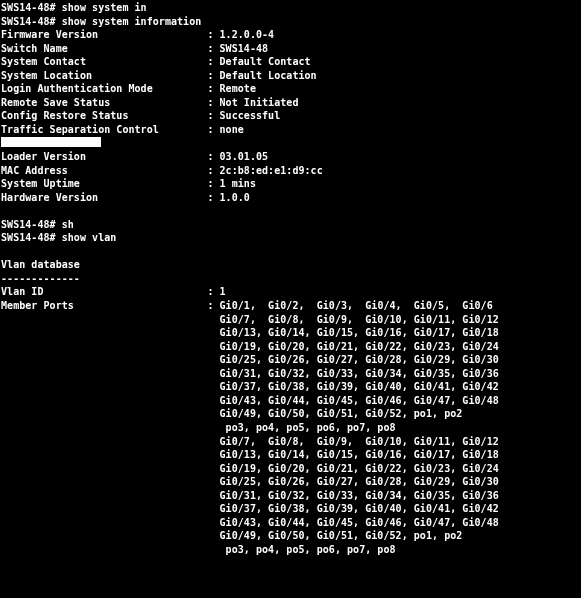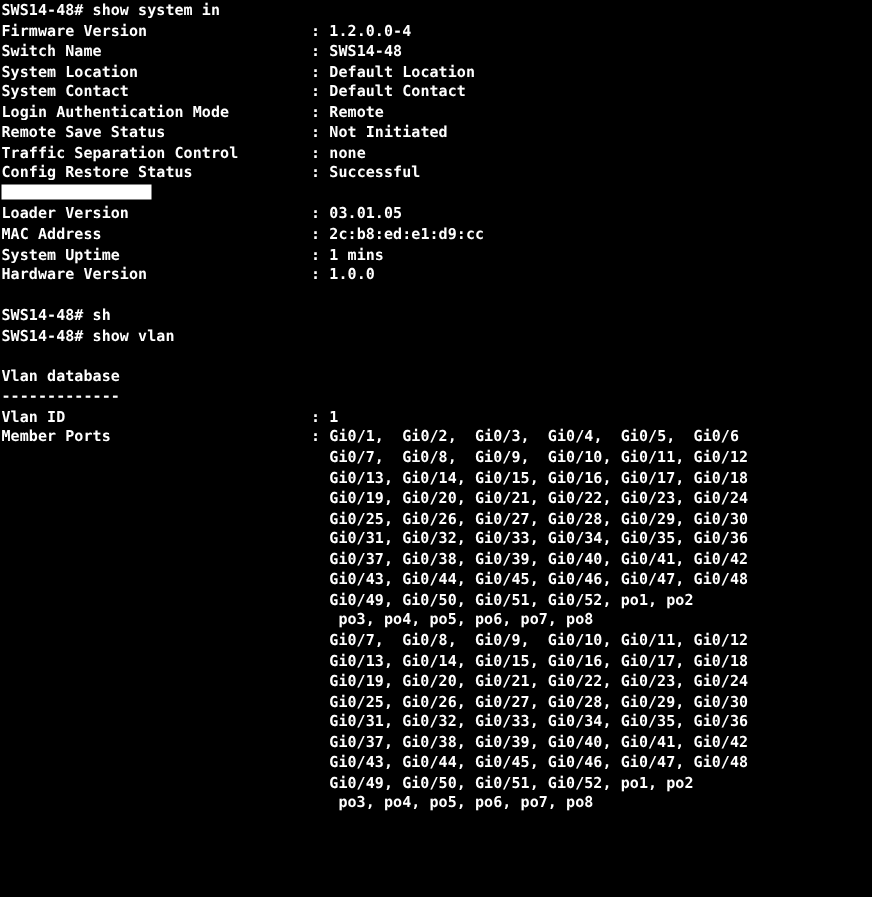--- a/index.html
+++ b/index.html
@@ -38,28 +38,29 @@
     width: 100px;
     height: 10px;
     vertical-align: -1px;
   }
 </style>
 </head>
 <body>
 
 <div id="terminal">
     <div class="line">SWS14-48# show system in</div>
+    <div class="line">SWS14-48# show system information</div>
     <div class="line"><span>Firmware Version                  : </span><span>1.2.0.0-4</span></div>
     <div class="line"><span>Switch Name                       : </span><span>SWS14-48</span></div>
+    <div class="line"><span>System Contact                    : </span><span>Default Contact</span></div>
     <div class="line"><span>System Location                   : </span><span>Default Location</span></div>
-    <div class="line"><span>System Contact                    : </span><span>Default Contact</span></div>
     <div class="line"><span>Login Authentication Mode         : </span><span>Remote</span></div>
     <div class="line"><span>Remote Save Status                : </span><span>Not Initiated</span></div>
+    <div class="line"><span>Config Restore Status             : </span><span>Successful</span></div>
     <div class="line"><span>Traffic Separation Control        : </span><span>none</span></div>
-    <div class="line"><span>Config Restore Status             : </span><span>Successful</span></div>
     <div class="line"><span class="redaction"></span></div>
     <div class="line"><span>Loader Version                    : </span><span>03.01.05</span></div>
     <div class="line"><span>MAC Address                       : </span><span>2c:b8:ed:e1:d9:cc</span></div>
     <div class="line"><span>System Uptime                     : </span><span>1 mins</span></div>
     <div class="line"><span>Hardware Version                  : </span><span>1.0.0</span></div>
     <div class="line blank"> </div>
     <div class="line">SWS14-48# sh</div>
     <div class="line">SWS14-48# show vlan</div>
     <div class="line blank"> </div>
     <div class="line">Vlan database</div>

